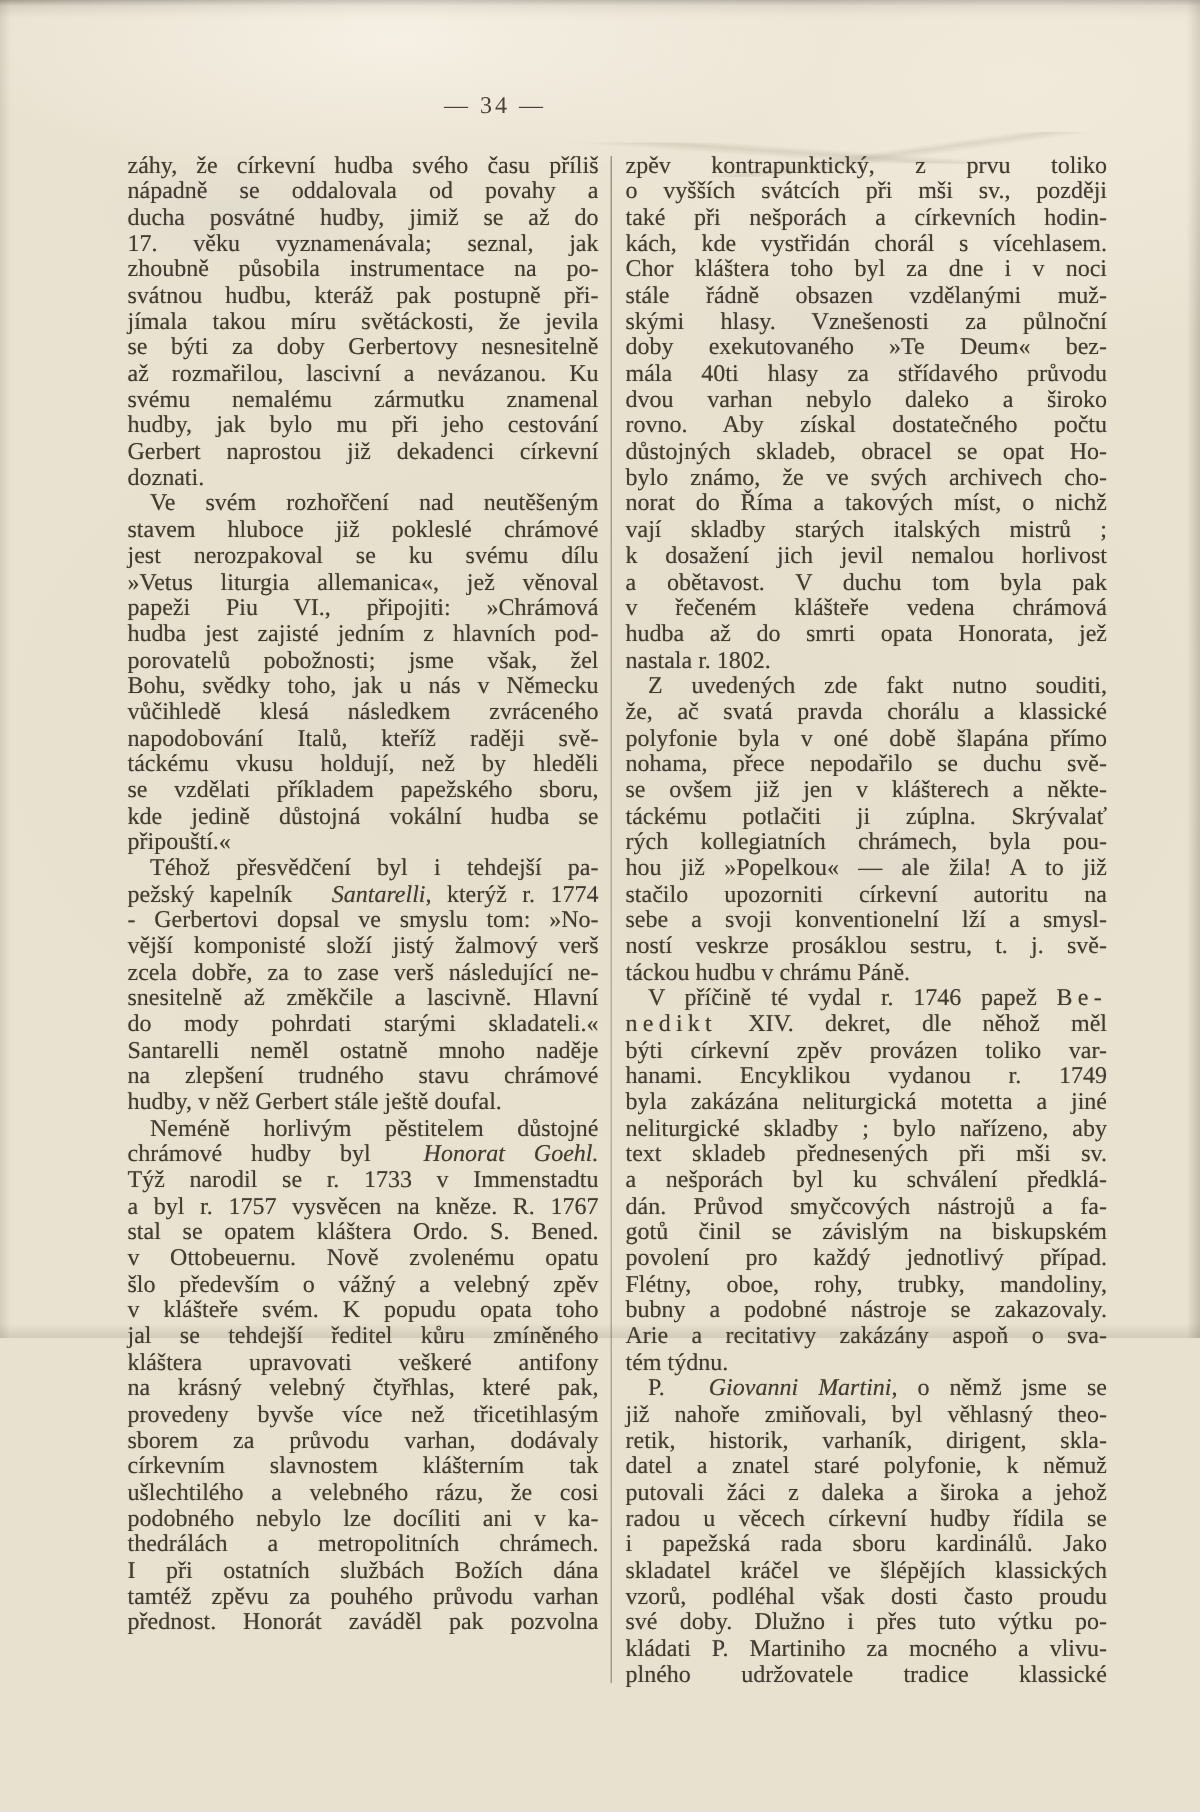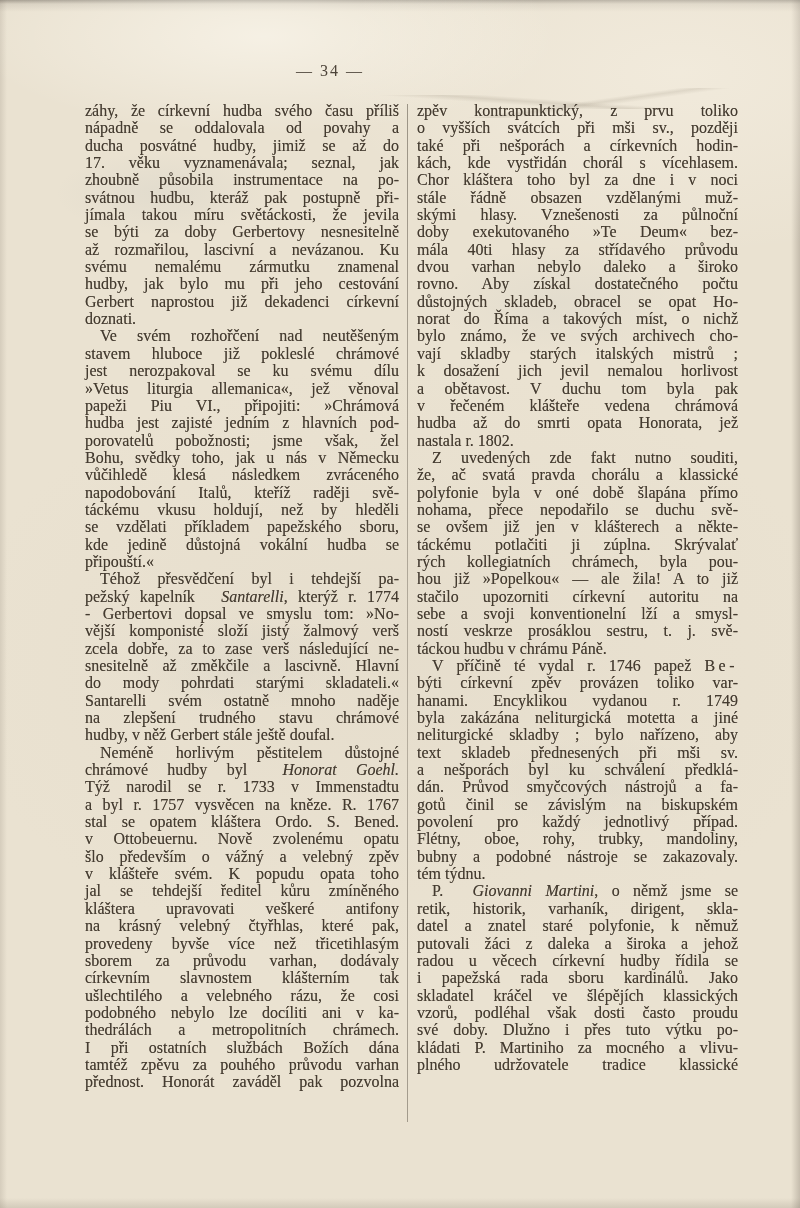--- a/index.html
+++ b/index.html
@@ -3,21 +3,21 @@
 <meta charset="utf-8">
 <style>
   html,body{margin:0;padding:0;}
   body{
     width:800px;height:1208px;
     font-family:"Liberation Serif","DejaVu Serif",serif;
     background:#e9e1d0;
     overflow:hidden;
   }
   .page{
-    position:relative;width:800px;height:1208px;
+    position:relative;width:800px;height:892px;
     background:
       radial-gradient(ellipse 420px 140px at 33% 3%, rgba(255,252,244,0.55), rgba(255,252,244,0) 70%),
       radial-gradient(ellipse 500px 260px at 85% 6%, rgba(248,242,230,0.5), rgba(248,242,230,0) 70%),
       radial-gradient(ellipse 600px 400px at 50% 55%, rgba(222,213,196,0.35), rgba(222,213,196,0) 75%),
       linear-gradient(180deg, rgba(105,98,88,0.55) 0px, rgba(105,98,88,0.15) 4px, rgba(105,98,88,0) 12px),
       linear-gradient(270deg, rgba(110,100,88,0.30) 0px, rgba(110,100,88,0) 9px),
       linear-gradient(90deg, rgba(120,110,96,0.18) 0px, rgba(120,110,96,0) 7px),
       linear-gradient(0deg, rgba(120,110,96,0.20) 0px, rgba(120,110,96,0) 10px),
       #eae2d1;
   }
@@ -109,21 +109,21 @@
       <div class="tline">se vzdělati příkladem papežského sboru,</div>
       <div class="tline">kde jedině důstojná vokální hudba se</div>
       <div class="tline pend">připouští.«</div>
       <div class="tline ind">Téhož přesvědčení byl i tehdejší pa-</div>
       <div class="tline">pežský kapelník <span class="it">Santarelli</span>, kterýž r. 1774</div>
       <div class="tline">- Gerbertovi dopsal ve smyslu tom: »No-</div>
       <div class="tline">vější komponisté složí jistý žalmový verš</div>
       <div class="tline">zcela dobře, za to zase verš následující ne-</div>
       <div class="tline">snesitelně až změkčile a lascivně. Hlavní</div>
       <div class="tline">do mody pohrdati starými skladateli.«</div>
-      <div class="tline">Santarelli svém ostatně mnoho naděje</div>
+      <div class="tline">Santarelli neměl ostatně mnoho naděje</div>
       <div class="tline">na zlepšení trudného stavu chrámové</div>
       <div class="tline pend">hudby, v něž Gerbert stále ještě doufal.</div>
       <div class="tline ind">Neméně horlivým pěstitelem důstojné</div>
       <div class="tline">chrámové hudby byl <span class="it">Honorat Goehl.</span></div>
       <div class="tline">Týž narodil se r. 1733 v Immenstadtu</div>
       <div class="tline">a byl r. 1757 vysvěcen na kněze. R. 1767</div>
       <div class="tline">stal se opatem kláštera Ordo. S. Bened.</div>
       <div class="tline">v Ottobeuernu. Nově zvolenému opatu</div>
       <div class="tline">šlo především o vážný a velebný zpěv</div>
       <div class="tline">v klášteře svém. K popudu opata toho</div>
@@ -146,54 +146,57 @@
       <div class="tline">také při nešporách a církevních hodin-</div>
       <div class="tline">kách, kde vystřidán chorál s vícehlasem.</div>
       <div class="tline">Chor kláštera toho byl za dne i v noci</div>
       <div class="tline">stále řádně obsazen vzdělanými muž-</div>
       <div class="tline">skými hlasy. Vznešenosti za půlnoční</div>
       <div class="tline">doby exekutovaného »Te Deum« bez-</div>
       <div class="tline">mála 40ti hlasy za střídavého průvodu</div>
       <div class="tline">dvou varhan nebylo daleko a široko</div>
       <div class="tline">rovno. Aby získal dostatečného počtu</div>
       <div class="tline">důstojných skladeb, obracel se opat Ho-</div>
+      <div class="tline">bylo známo, že ve svých archivech cho-</div>
       <div class="tline">norat do Říma a takových míst, o nichž</div>
-      <div class="tline">bylo známo, že ve svých archivech cho-</div>
       <div class="tline">vají skladby starých italských mistrů ;</div>
       <div class="tline">k dosažení jich jevil nemalou horlivost</div>
       <div class="tline">a obětavost. V duchu tom byla pak</div>
       <div class="tline">v řečeném klášteře vedena chrámová</div>
       <div class="tline">hudba až do smrti opata Honorata, jež</div>
       <div class="tline pend">nastala r. 1802.</div>
       <div class="tline ind">Z uvedených zde fakt nutno souditi,</div>
       <div class="tline">že, ač svatá pravda chorálu a klassické</div>
       <div class="tline">polyfonie byla v oné době šlapána přímo</div>
       <div class="tline">nohama, přece nepodařilo se duchu svě-</div>
       <div class="tline">se ovšem již jen v klášterech a někte-</div>
       <div class="tline">táckému potlačiti ji zúplna. Skrývalať</div>
       <div class="tline">rých kollegiatních chrámech, byla pou-</div>
       <div class="tline">hou již »Popelkou« — ale žila! A to již</div>
       <div class="tline">stačilo upozorniti církevní autoritu na</div>
       <div class="tline">sebe a svoji konventionelní lží a smysl-</div>
       <div class="tline">ností veskrze prosáklou sestru, t. j. svě-</div>
       <div class="tline pend">táckou hudbu v chrámu Páně.</div>
       <div class="tline ind">V příčině té vydal r. 1746 papež <span class="sp">Be-</span></div>
+      <div class="tline"><span class="sp">nedikt</span> XIV. dekret, dle něhož měl</div>
       <div class="tline">býti církevní zpěv provázen toliko var-</div>
       <div class="tline">hanami. Encyklikou vydanou r. 1749</div>
       <div class="tline">byla zakázána neliturgická motetta a jiné</div>
       <div class="tline">neliturgické skladby ; bylo nařízeno, aby</div>
       <div class="tline">text skladeb přednesených při mši sv.</div>
       <div class="tline">a nešporách byl ku schválení předklá-</div>
       <div class="tline">dán. Průvod smyčcových nástrojů a fa-</div>
       <div class="tline">gotů činil se závislým na biskupském</div>
       <div class="tline">povolení pro každý jednotlivý případ.</div>
       <div class="tline">Flétny, oboe, rohy, trubky, mandoliny,</div>
       <div class="tline">bubny a podobné nástroje se zakazovaly.</div>
+      <div class="tline">Arie a recitativy zakázány aspoň o sva-</div>
       <div class="tline pend">tém týdnu.</div>
       <div class="tline ind">P. <span class="it">Giovanni Martini</span>, o němž jsme se</div>
+      <div class="tline">již nahoře zmiňovali, byl věhlasný theo-</div>
       <div class="tline">retik, historik, varhaník, dirigent, skla-</div>
       <div class="tline">datel a znatel staré polyfonie, k němuž</div>
       <div class="tline">putovali žáci z daleka a široka a jehož</div>
       <div class="tline">radou u věcech církevní hudby řídila se</div>
       <div class="tline">i papežská rada sboru kardinálů. Jako</div>
       <div class="tline">skladatel kráčel ve šlépějích klassických</div>
       <div class="tline">vzorů, podléhal však dosti často proudu</div>
       <div class="tline">své doby. Dlužno i přes tuto výtku po-</div>
       <div class="tline">kládati P. Martiniho za mocného a vlivu-</div>
       <div class="tline">plného udržovatele tradice klassické</div>

